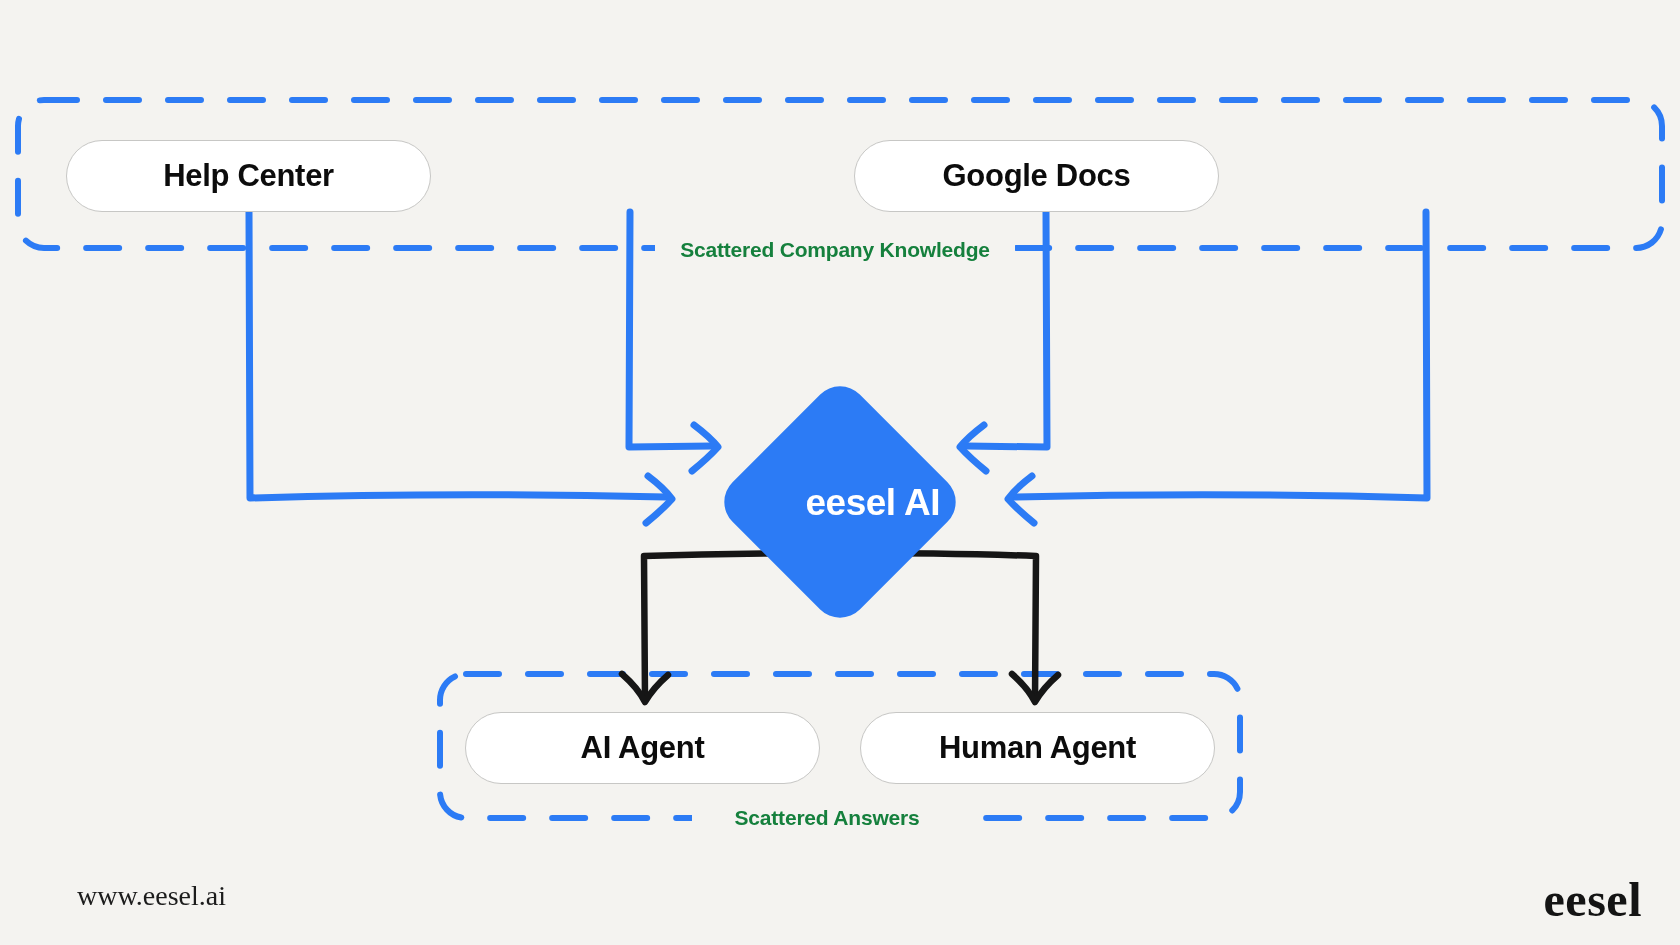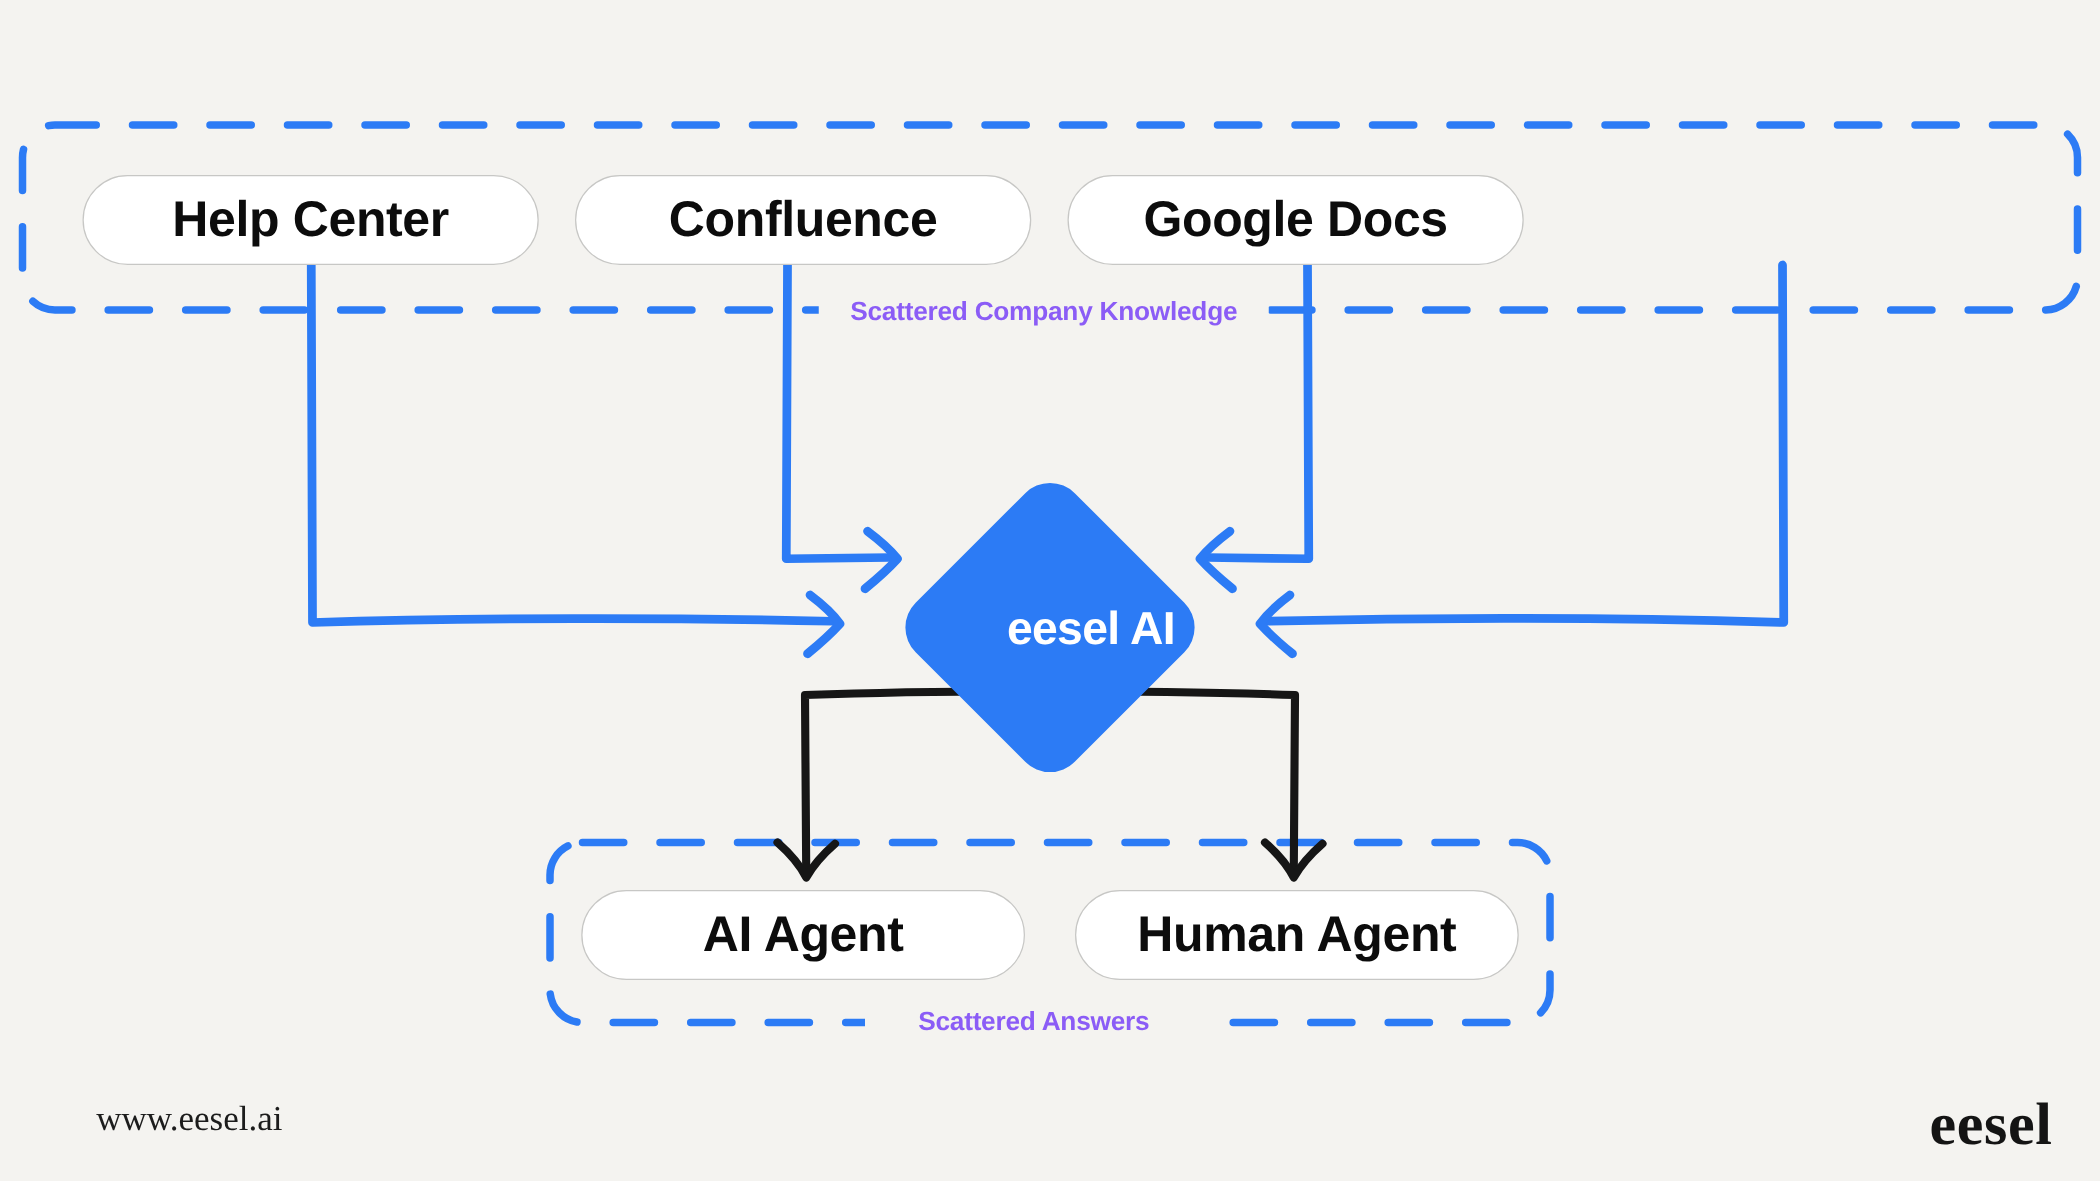--- a/index.html
+++ b/index.html
@@ -10,29 +10,29 @@
     overflow:hidden;
     font-family:"Liberation Sans", sans-serif;
   }
   .stage svg.wires{position:absolute;left:0;top:0;width:1680px;height:945px;}
   .node{
     position:absolute;
     background:#ffffff;
     border:1.5px solid #c7c7c5;
     border-radius:37px;
     display:flex;align-items:center;justify-content:center;
-    font-weight:700;font-size:40px;color:#0c0c0c;
+    font-weight:700;font-size:31px;color:#0c0c0c;
     letter-spacing:-0.3px;
     box-sizing:border-box;
   }
   .node.top{top:140px;width:365px;height:72px;}
   .node.bottom{top:712px;width:355px;height:72px;}
   .group-label{
     position:absolute;width:620px;text-align:center;
-    font-weight:700;font-size:21px;color:#8b5cf6;
+    font-weight:700;font-size:21px;color:#15803d;
     letter-spacing:-0.2px;
   }
   .diamond-label{
     position:absolute;left:740px;top:482px;width:200px;
     text-align:right;font-weight:700;font-size:37px;color:#ffffff;
     letter-spacing:-0.5px;
   }
   .footer-url{
     position:absolute;left:52px;top:880px;
     font-family:"Liberation Serif", serif;
@@ -88,23 +88,20 @@
         <path d="M1032,476 Q1016,488 1008,499 Q1018,510 1034,523"></path>
       </g>
     </g>
 
     <rect x="750" y="412" width="180" height="180" rx="28" transform="rotate(45 840 502)" fill="#2c7bf5"></rect>
   </svg>
 
   <div class="node top" style="left:66px">
     <span>Help Center</span>
   </div>
-  <div class="node top" style="left:460px">
-    <span>Confluence</span>
-  </div>
   <div class="node top" style="left:854px">
     <span>Google Docs</span>
   </div>
 
   <div class="group-label" style="left:525px;top:238px">Scattered Company Knowledge</div>
 
   <div class="diamond-label">eesel AI</div>
 
   <div class="node bottom" style="left:465px">
     <span>AI Agent</span>

